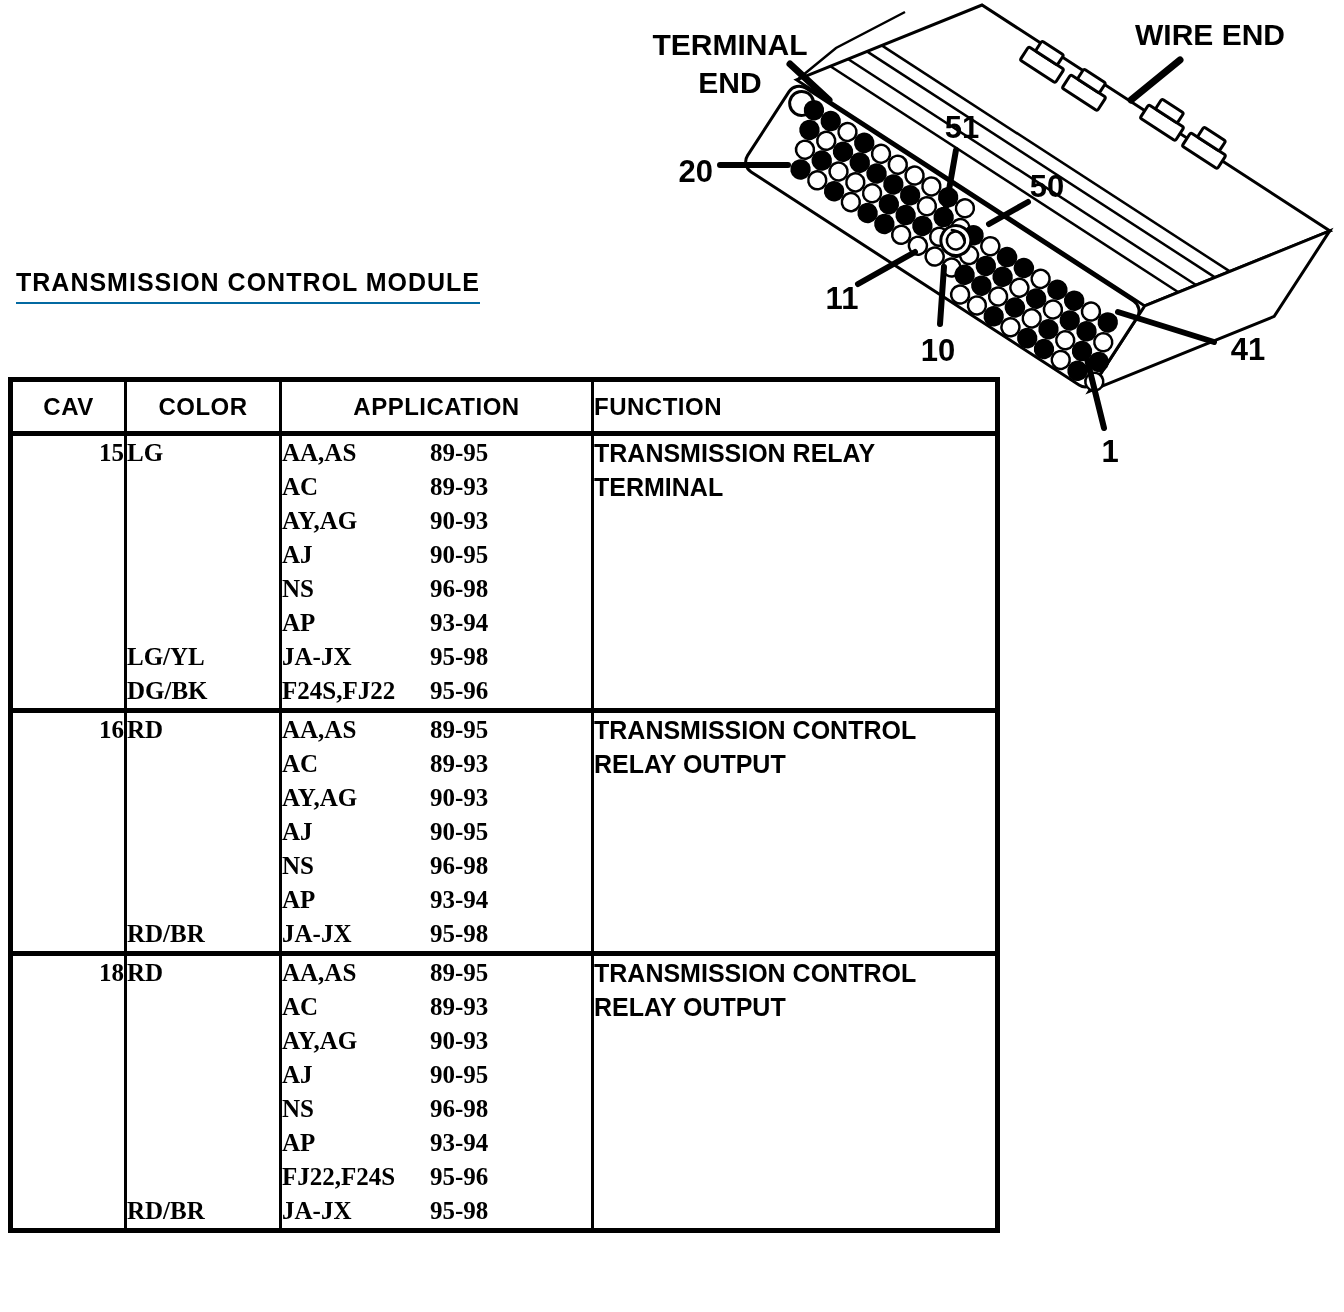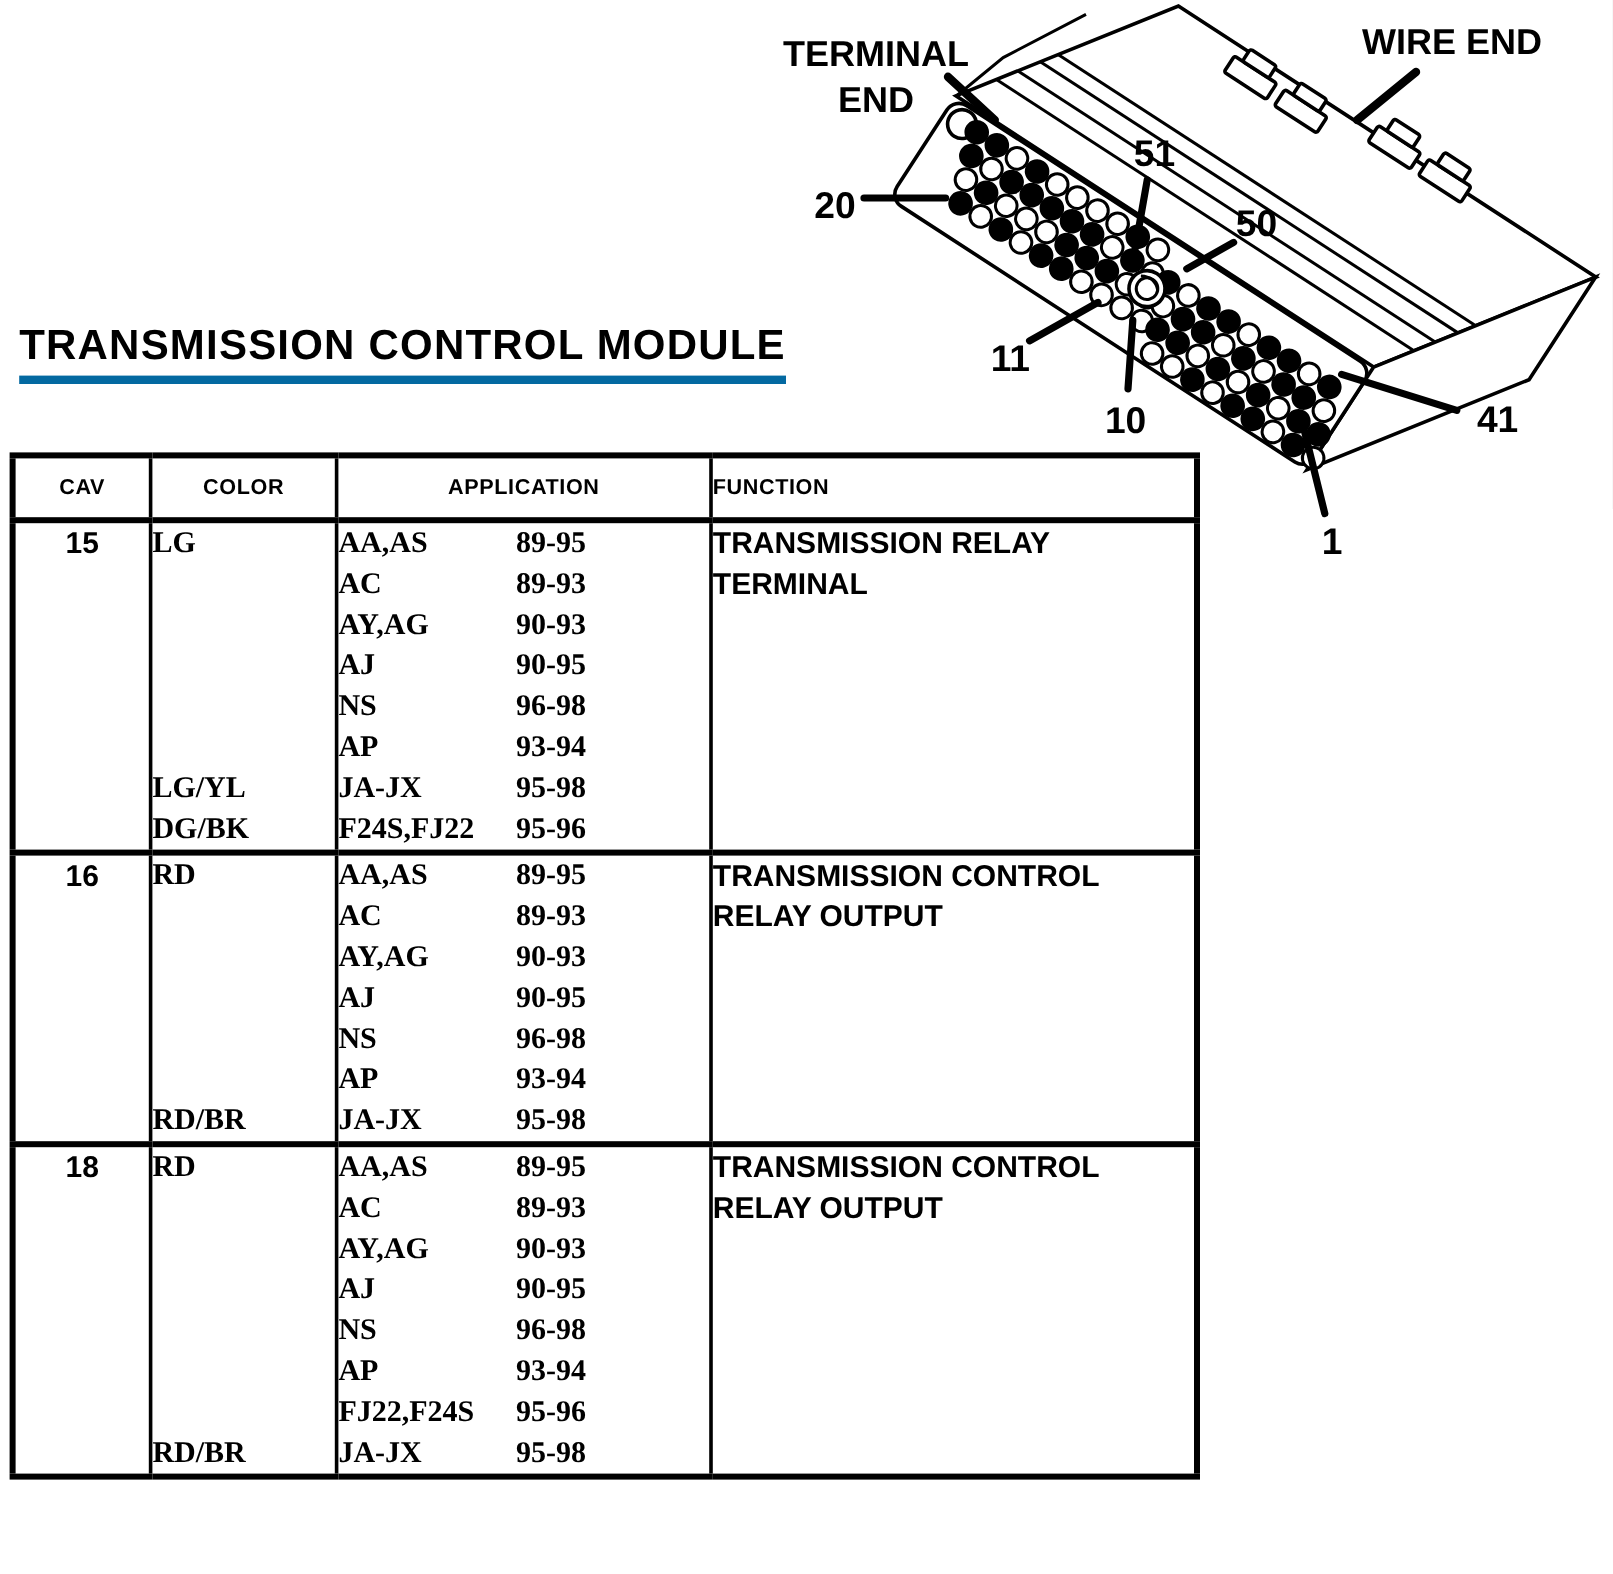--- a/index.html
+++ b/index.html
@@ -3,22 +3,22 @@
 <meta charset="utf-8">
 <style>
   html,body{margin:0;padding:0;background:#e8e8e8;}
   .page{
     position:relative;width:1344px;height:1312px;background:#ffffff;
     font-family:"Liberation Sans",sans-serif;color:#000;overflow:hidden;
   }
   
   .title{
     position:absolute;left:16px;top:268px;
-    font-size:35px;font-weight:700;letter-spacing:1px;
-    border-bottom:7px solid #0369a1;padding-bottom:5px;
+    font-size:25px;font-weight:700;letter-spacing:1px;
+    border-bottom:2px solid #0369a1;padding-bottom:5px;
     white-space:nowrap;
   }
   
   .diagram{position:absolute;left:0;top:0;width:1344px;height:480px;pointer-events:none;}
   .diagram text{font-family:"Liberation Sans",sans-serif;font-weight:700;fill:#000;}
   .dia-label{font-size:30px;}
   .callout-num{font-size:31px;}
   .outline{fill:#ffffff;stroke:#000;stroke-width:3;}
   .thin{fill:none;stroke:#000;stroke-width:2.5;}
   .leader{stroke:#000;stroke-width:6;stroke-linecap:round;}
@@ -33,25 +33,25 @@
   .pin-table col.c-color{width:155px;}
   .pin-table col.c-app{width:312px;}
   .pin-table col.c-func{width:405px;}
   .pin-table th,.pin-table td{
     border-left:3px solid #000;border-right:3px solid #000;
     border-top:5px solid #000;border-bottom:5px solid #000;
     vertical-align:top;padding:0;
   }
   .pin-table{border:5px solid #000;}
   .pin-table th{
-    height:49px;font-size:18px;font-weight:700;
+    height:49px;font-size:24px;font-weight:700;
     text-align:center;vertical-align:middle;letter-spacing:.5px;
   }
   .pin-table th.h-func{text-align:left;}
-  .cell-cav{text-align:center;padding-top:7px;line-height:34px;}
+  .cell-cav{text-align:right;padding-top:7px;line-height:34px;font-family:Liberation Serif, serif;}
   .cell-color{padding:7px 0 5px 12px;}
   .cell-app{padding:7px 0 5px 10px;}
   .cell-func{padding:7px 14px 5px 22px;line-height:34px;}
   .cline,.aline{height:34px;line-height:34px;white-space:nowrap;font-family:Liberation Serif, serif;}
   .app-code{display:inline-block;width:148px;}
 </style>
 </head>
 <body>
 
 <div class="page">

